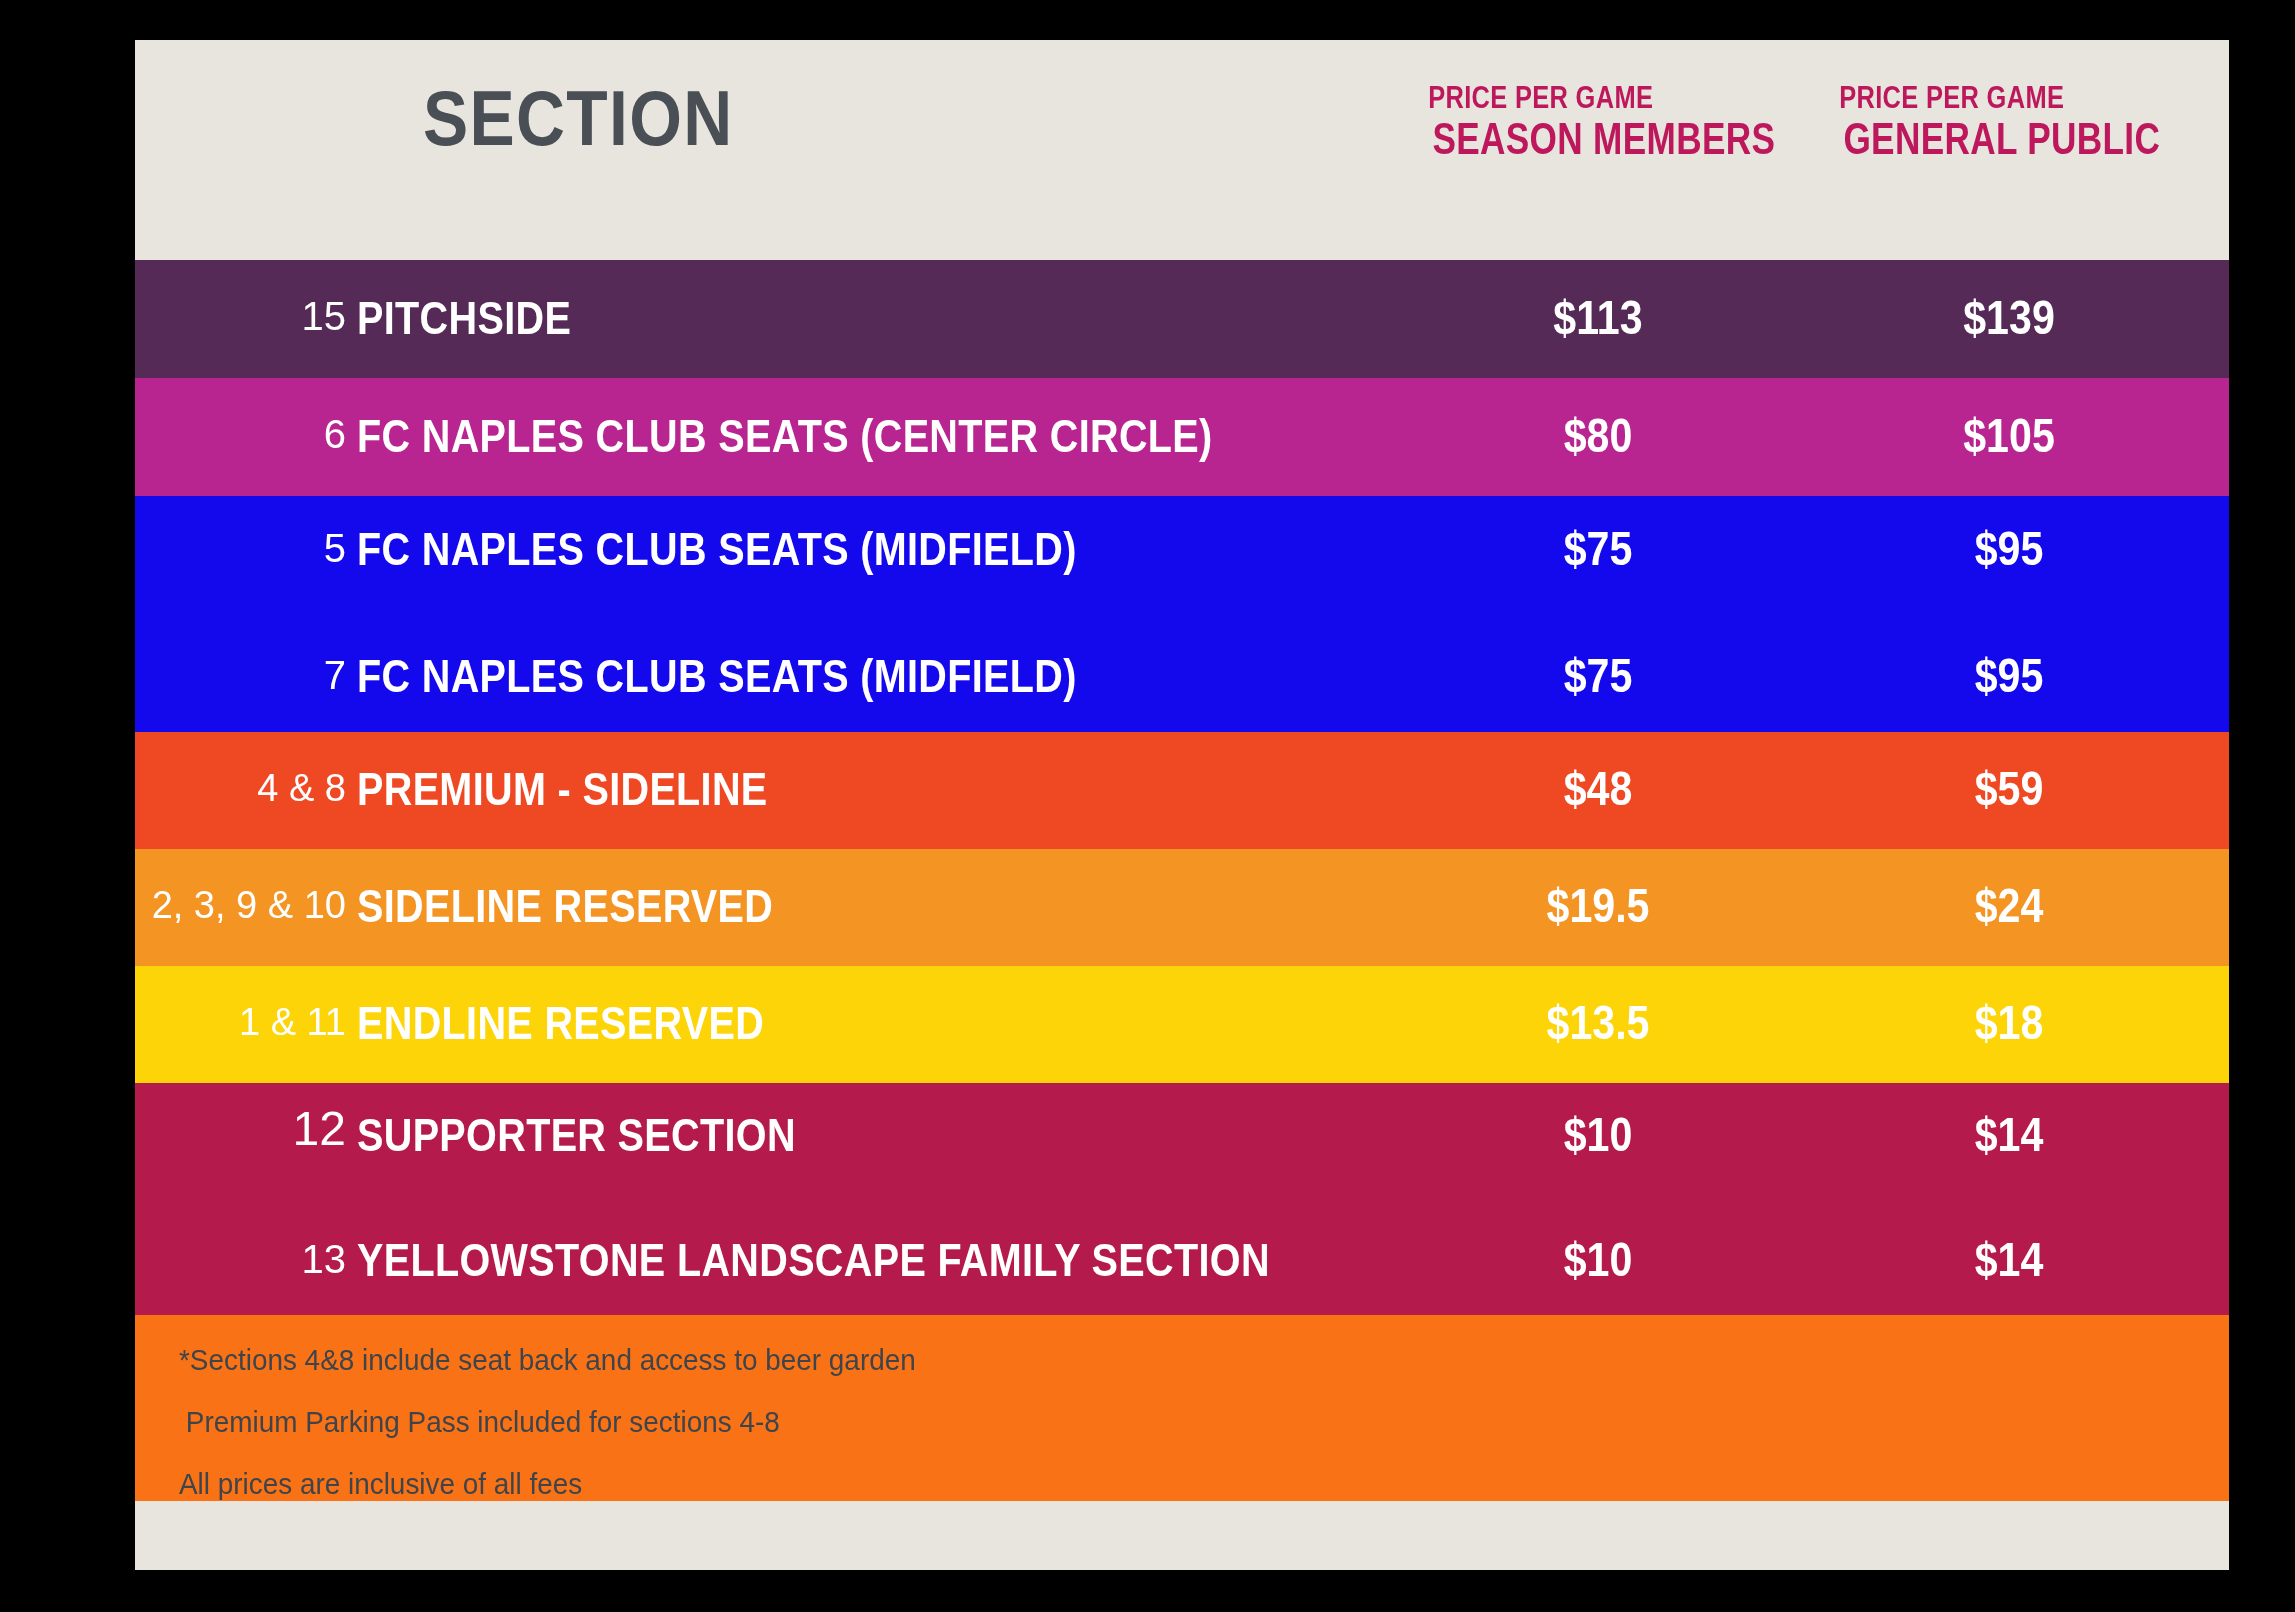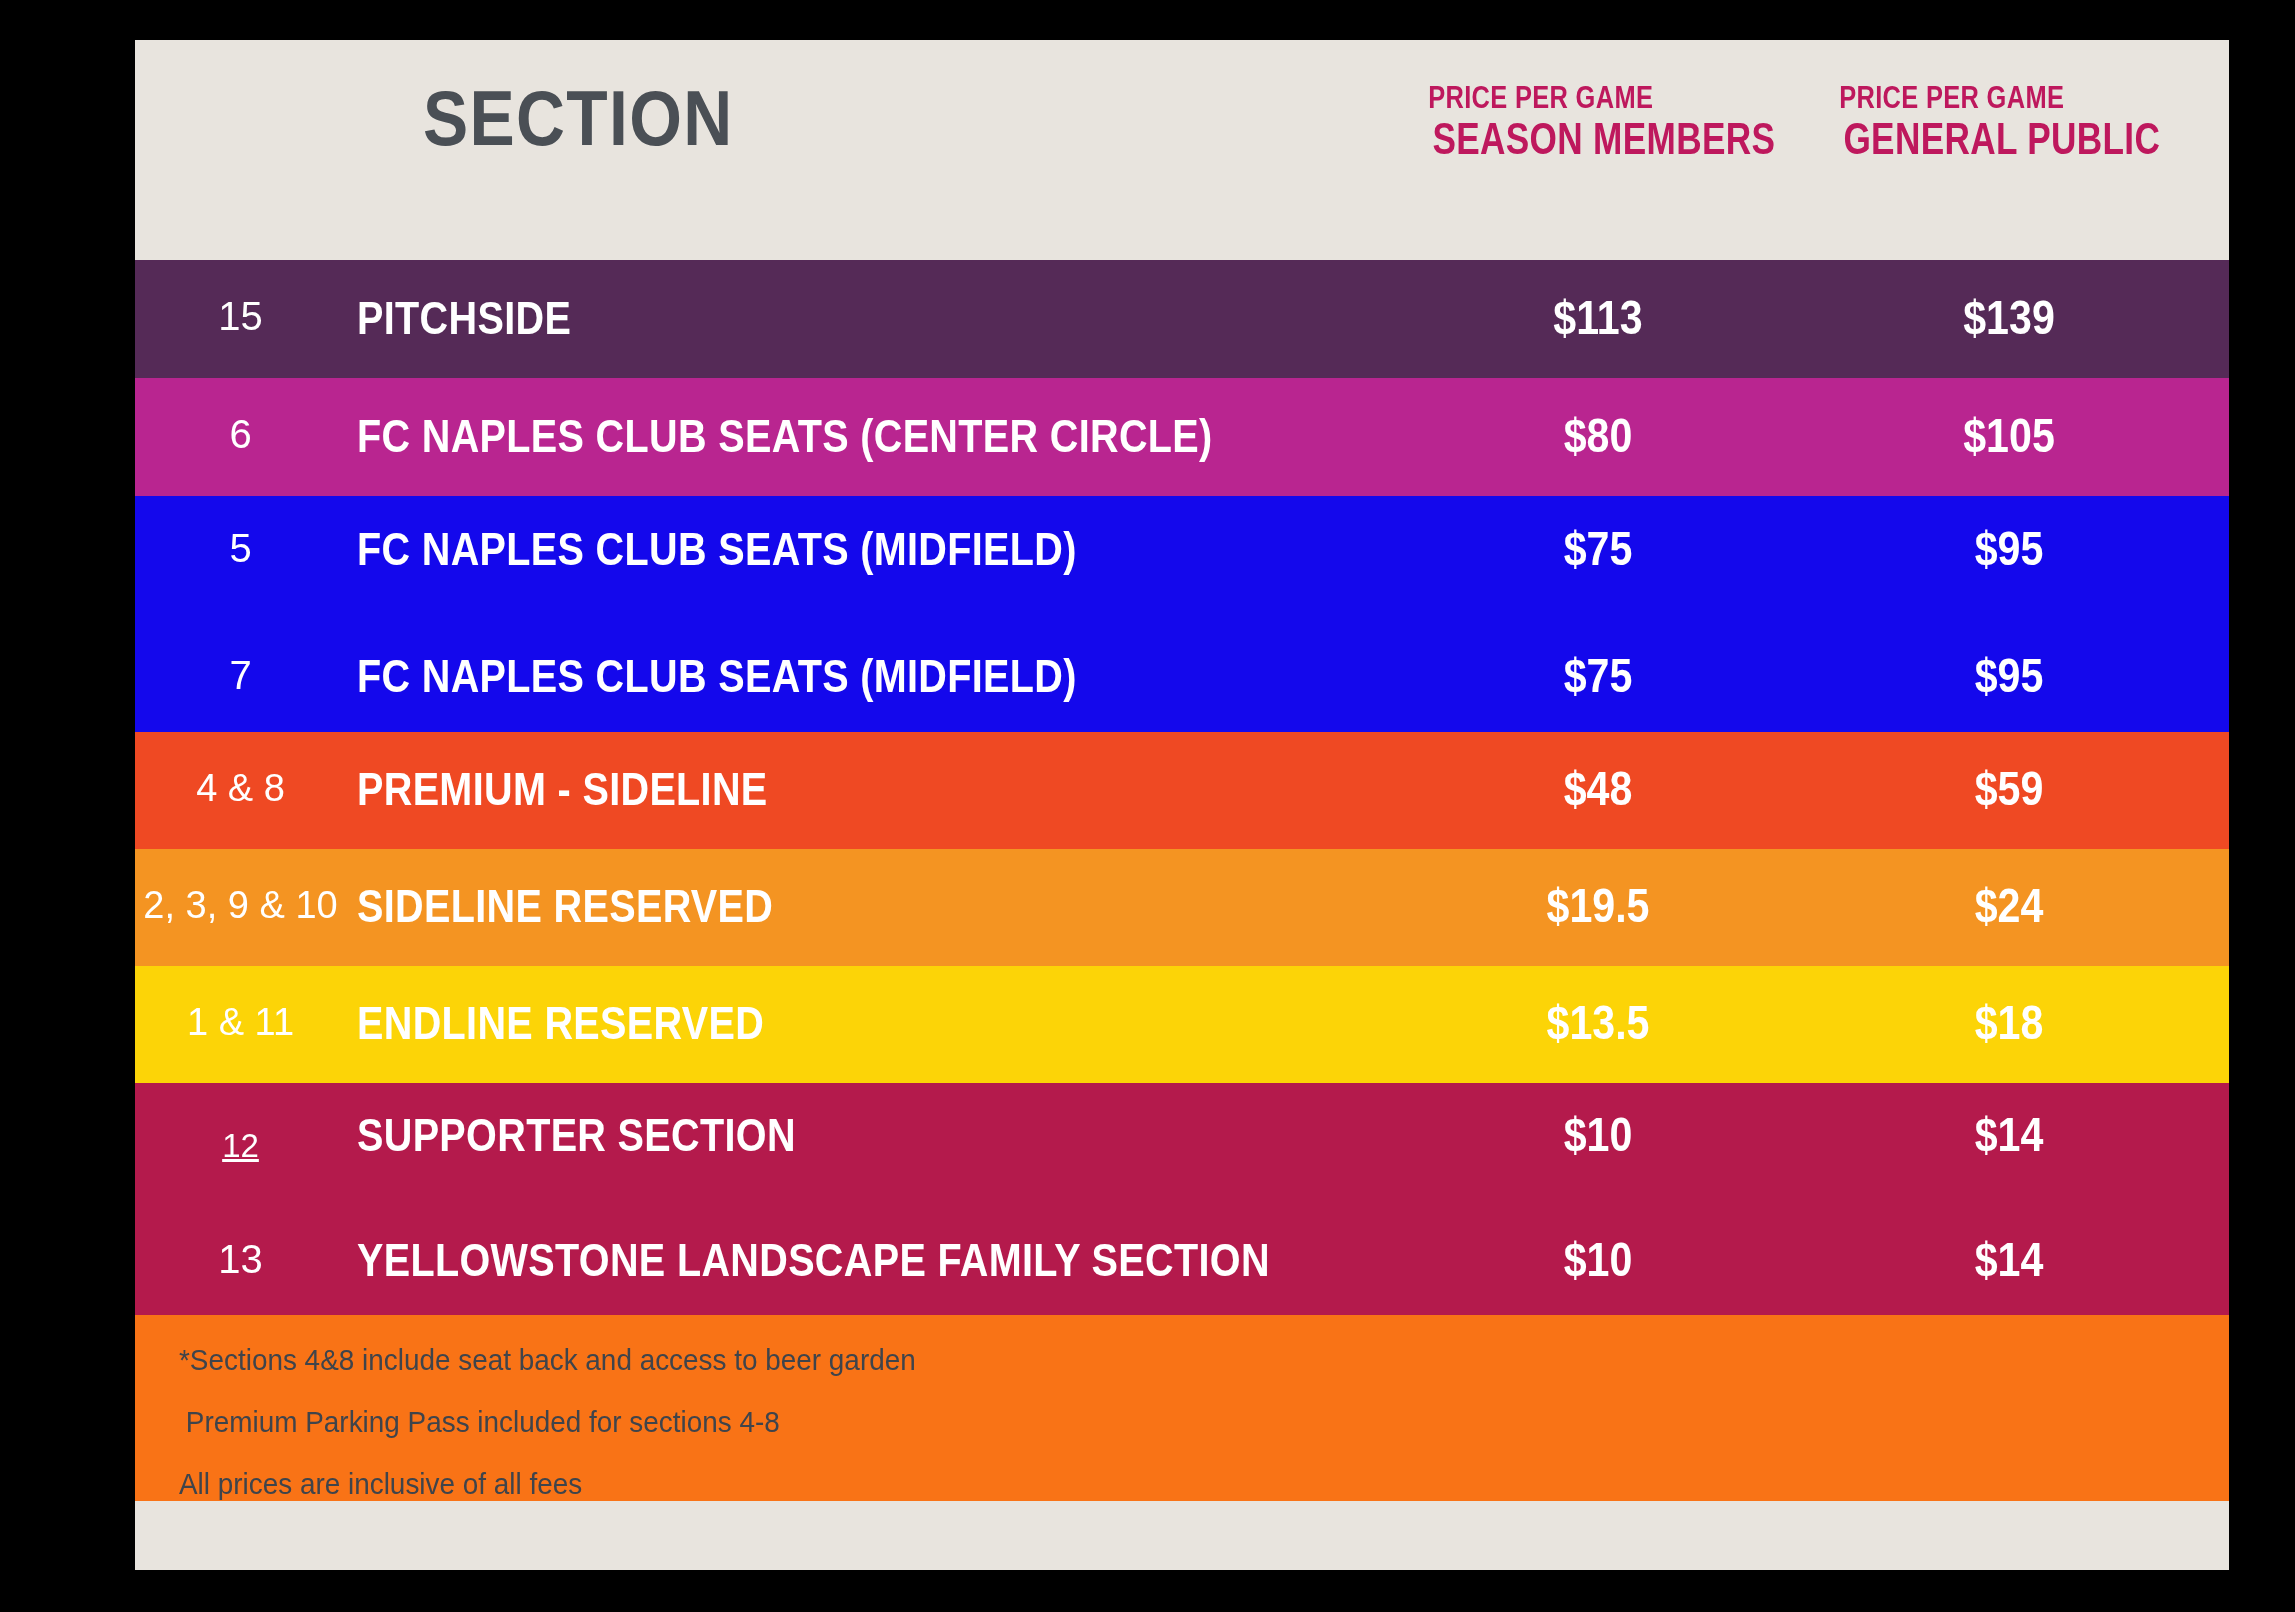--- a/index.html
+++ b/index.html
@@ -80,21 +80,21 @@
   
   .row {
     position: relative;
     width: 100%;
     overflow: hidden;
   }
   .cell-section-num {
     position: absolute;
     left: 0px;
     width: 211px;
-    text-align: center;
+    text-align: right;
     color: #ffffff;
     font-size: 40px;
     font-weight: 400;
     font-family: "Liberation Sans", sans-serif;
     white-space: nowrap;
   }
   .cell-label {
     position: absolute;
     left: 222px;
     color: #ffffff;
@@ -195,21 +195,21 @@
           <div class="cell-price members" style="font-size: 49px; top: 28px;">$19.5</div>
           <div class="cell-price public" style="font-size: 49px; top: 28px;">$24</div>
         </div>
         <div class="row" style="height: 117px; background: rgb(252, 212, 7);">
           <div class="cell-section-num" style="font-size: 38px; top: 35px;">1 &amp; 11</div>
           <div class="cell-label" style="font-size: 46px; top: 30px;">ENDLINE RESERVED</div>
           <div class="cell-price members" style="font-size: 49px; top: 28px;">$13.5</div>
           <div class="cell-price public" style="font-size: 49px; top: 28px;">$18</div>
         </div>
         <div class="row" style="height: 116px; background: rgb(180, 26, 76);">
-          <div class="cell-section-num" style="font-size: 33px; top: 44px; text-decoration: underline;">12</div>
+          <div class="cell-section-num" style="font-size: 48px; top: 18px;">12</div>
           <div class="cell-label" style="font-size: 46px; top: 25px;">SUPPORTER SECTION</div>
           <div class="cell-price members" style="font-size: 49px; top: 23px;">$10</div>
           <div class="cell-price public" style="font-size: 49px; top: 23px;">$14</div>
         </div>
         <div class="row" style="height: 116px; background: rgb(180, 26, 76);">
           <div class="cell-section-num" style="font-size: 40px; top: 38px;">13</div>
           <div class="cell-label" style="font-size: 46px; top: 34px;">YELLOWSTONE LANDSCAPE FAMILY SECTION</div>
           <div class="cell-price members" style="font-size: 49px; top: 32px;">$10</div>
           <div class="cell-price public" style="font-size: 49px; top: 32px;">$14</div>
         </div>

